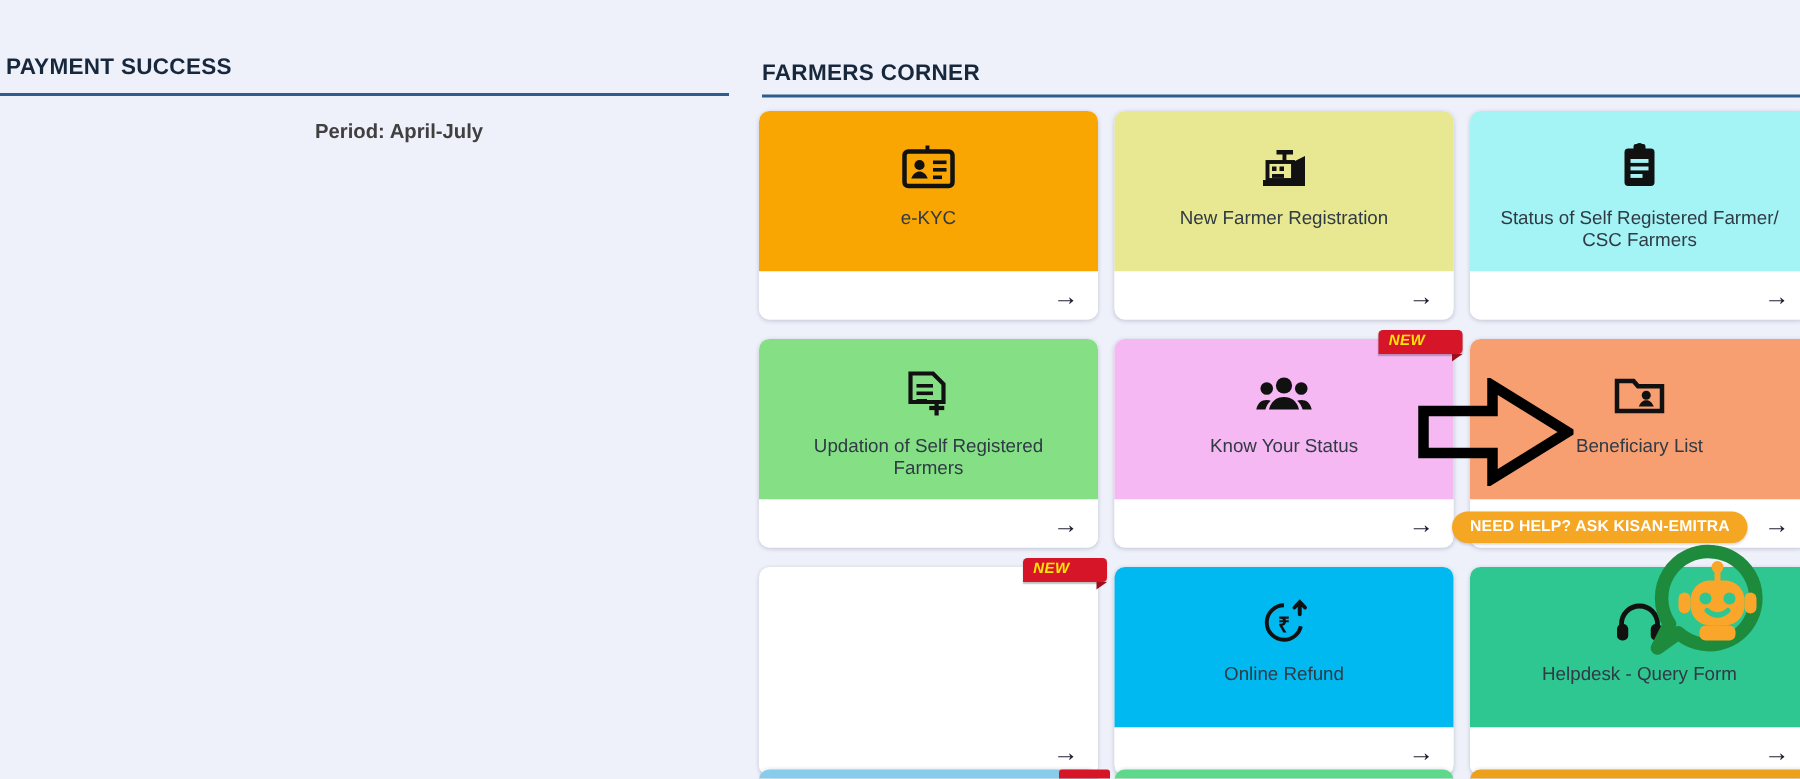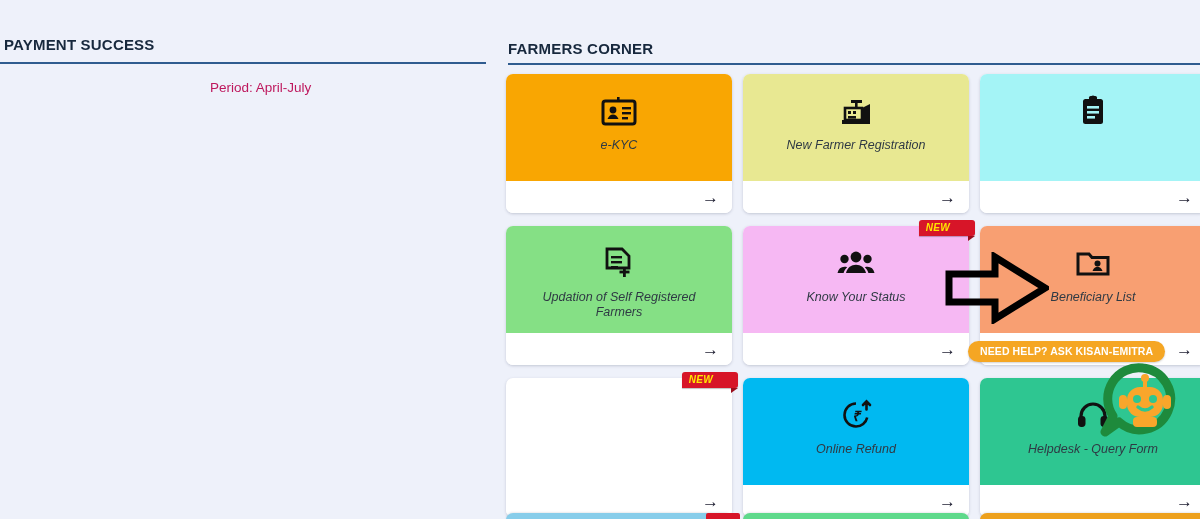--- a/index.html
+++ b/index.html
@@ -17,21 +17,21 @@
     position: absolute; left: 4px; top: 36px;
     font-size: 15px; font-weight: bold; color: #17283d;
     letter-spacing: .2px;
   }
   .panel-rule {
     position: absolute; left: 0px; top: 62px; width: 486px; height: 2px;
     background: #2f5c8f;
   }
   .meta { position: absolute; left: 4px; top: 80px; font-size: 13.5px; color: #2b3442; line-height: 16px; }
   .meta .row { white-space: pre; }
-  .meta-period { position: absolute; left: 210px; top: 80px; font-size: 13.5px; color: #be185d; }
+  .meta-period { position: absolute; left: 210px; top: 80px; font-size: 13.5px; color: #404040; font-weight: bold; }
 
   
   .right-panel { position: absolute; left: 500px; top: 0; width: 700px; height: 458px; }
   .fc-title {
     position: absolute; left: 8px; top: 40px;
     font-size: 15px; font-weight: bold; color: #17283d; letter-spacing: .2px;
   }
   .fc-rule {
     position: absolute; left: 8px; top: 63px; width: 692px; height: 2px; background: #2f5c8f;
   }
@@ -53,21 +53,20 @@
     box-shadow: 0 1px 3px rgba(40,50,80,.22);
     overflow: visible;
   }
   .card-body {
     position: absolute; left: 0; top: 0; right: 0; height: 107px;
     border-radius: 7px 7px 0 0;
     display: flex; flex-direction: column;
     align-items: center; justify-content: flex-start;
     padding-top: 16px;
     overflow: hidden;
-    font-style: italic;
   }
   .card-icon { height: 42px; display: flex; align-items: center; justify-content: center; }
   .card-icon svg { display: block; }
   .card-label {
     margin-top: 6px;
     font-size: 12.5px; color: #2f3a44; text-align: center;
     line-height: 15px; padding: 0 8px; max-width: 210px;
   }
   .card-foot {
     position: absolute; left: 0; bottom: 0; width: 100%; height: 32px;
@@ -200,20 +199,21 @@
           <div class="card-icon">
             <svg width="30" height="32" viewBox="0 0 30 32">
                 <rect x="5" y="4" width="20" height="25" rx="2.5" fill="#111"></rect>
                 <rect x="11" y="1" width="8" height="5" rx="1.6" fill="#111"></rect>
                 <circle cx="15" cy="2.6" r="2.2" fill="#111"></circle>
                 <rect x="9" y="11" width="12" height="2.6" fill="#a4f4f6"></rect>
                 <rect x="9" y="16" width="12" height="2.6" fill="#a4f4f6"></rect>
                 <rect x="9" y="21" width="8" height="2.6" fill="#a4f4f6"></rect>
               </svg>
           </div>
+          <div class="card-label">Status of Self Registered Farmer/ CSC Farmers</div>
         </div>
         <div class="card-foot">
           <span class="arrow-glyph">→</span>
         </div>
       </div>
 
       <div class="card">
         <div class="card-body" style="background:#85e085">
           <div class="card-icon">
             <svg width="32" height="32" viewBox="0 0 32 32">

